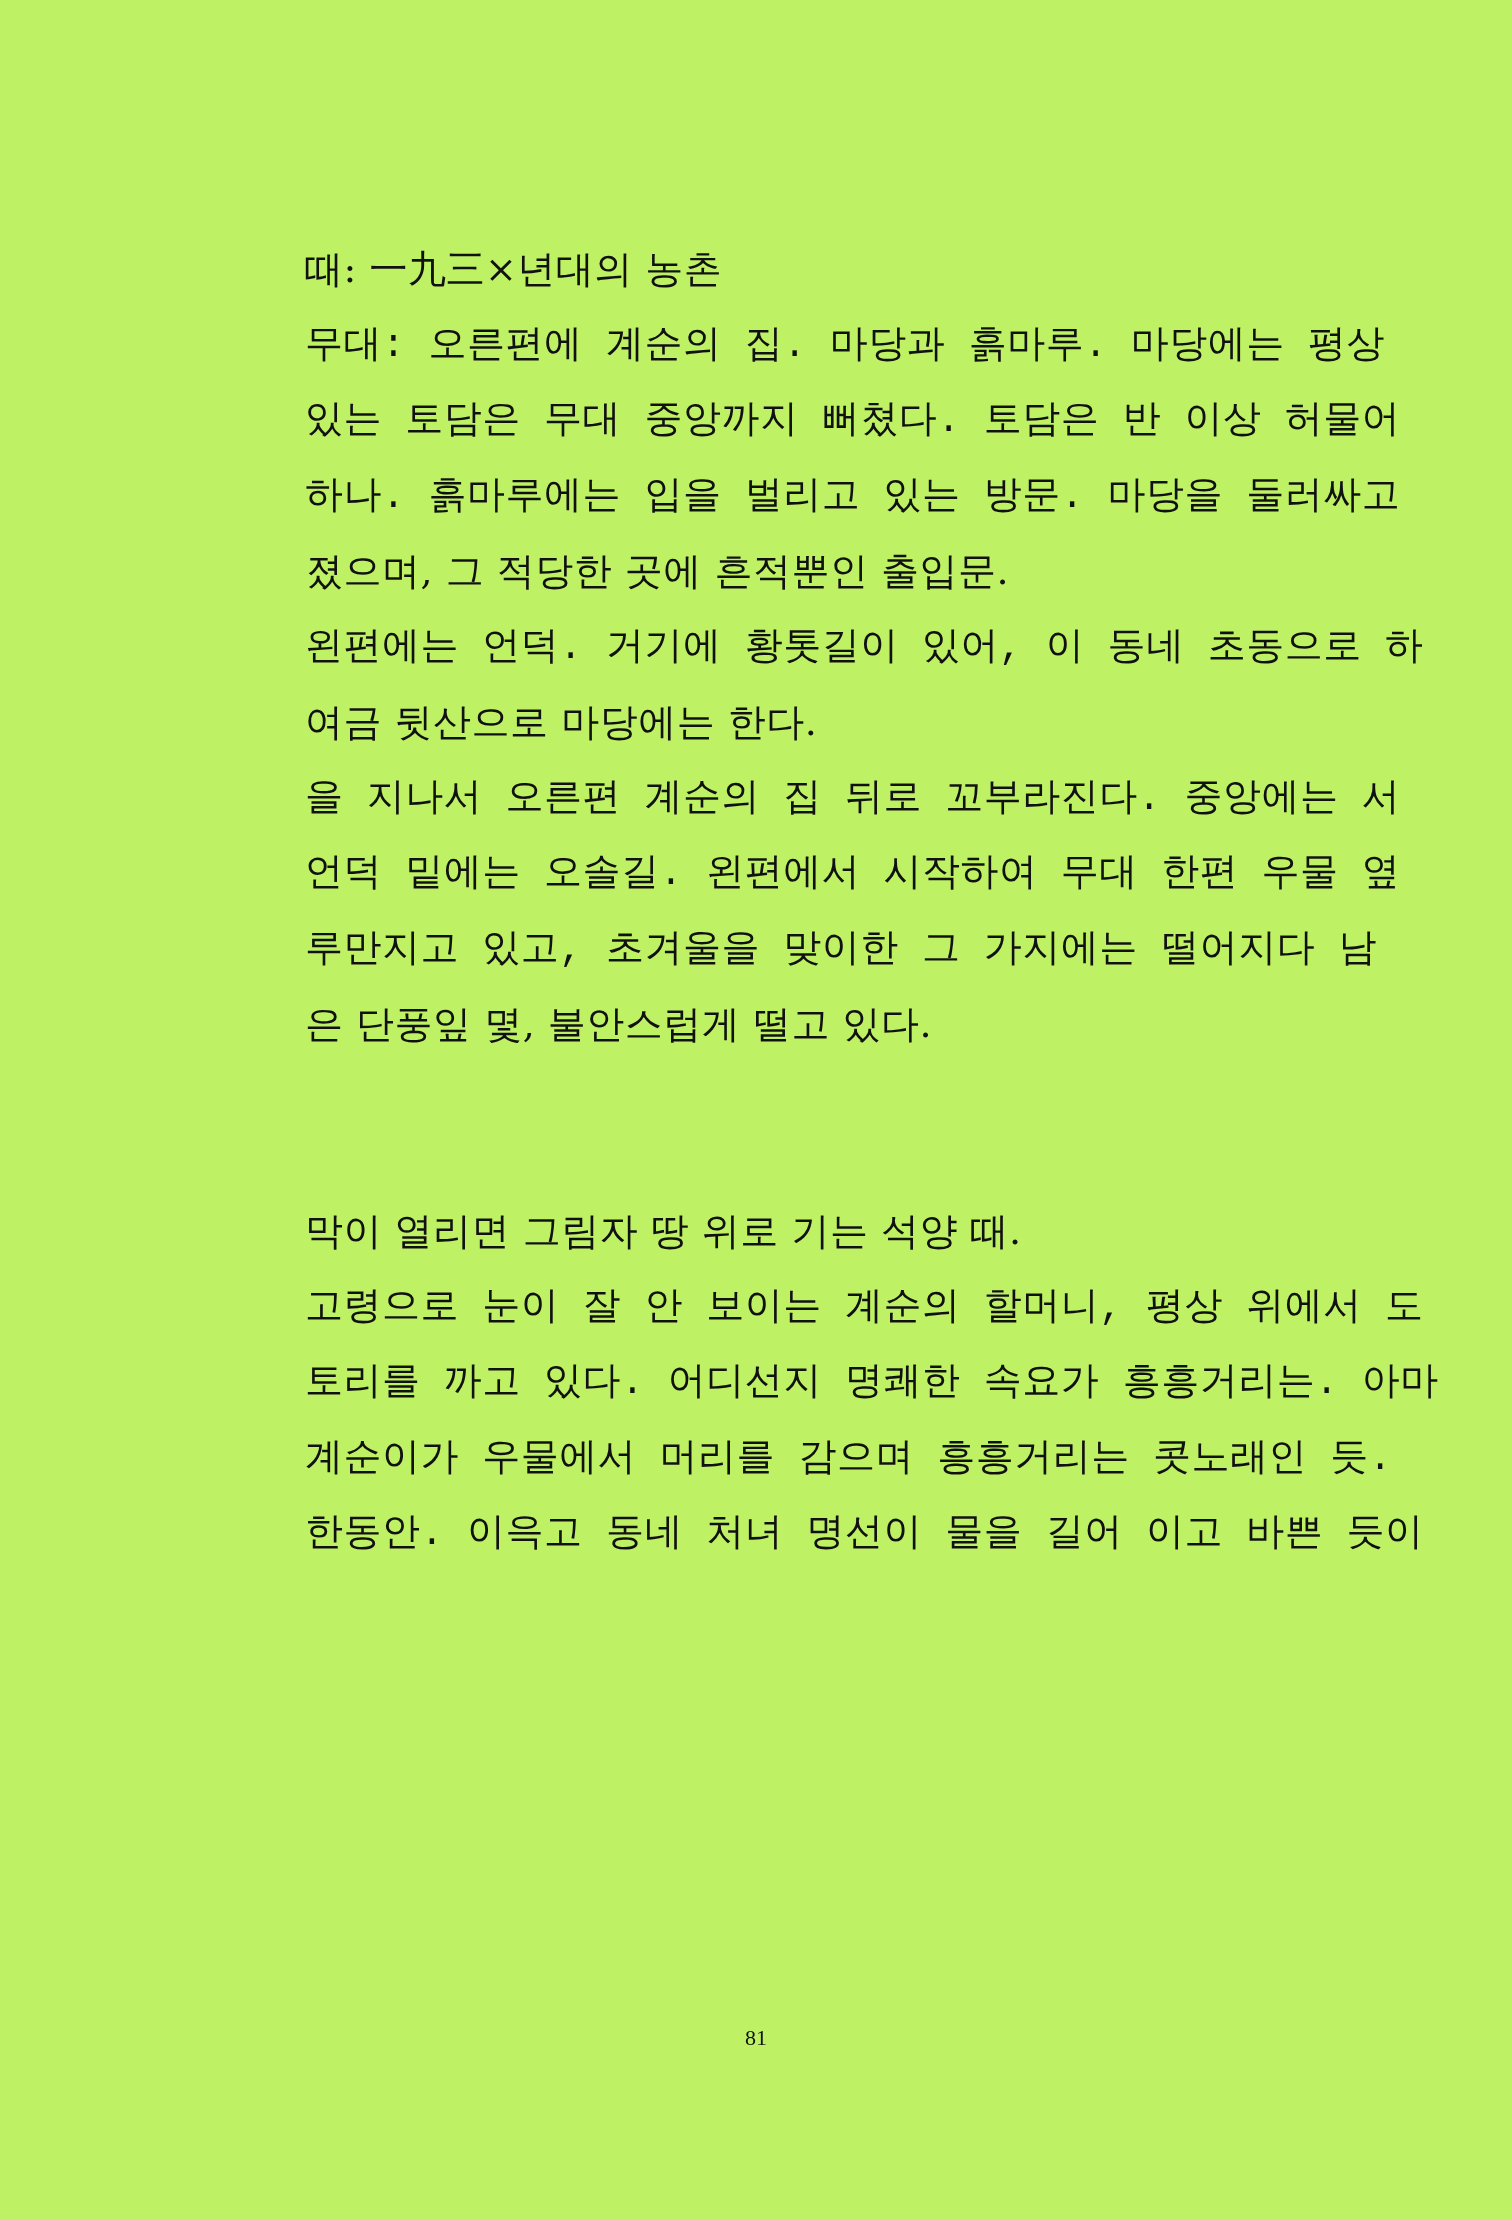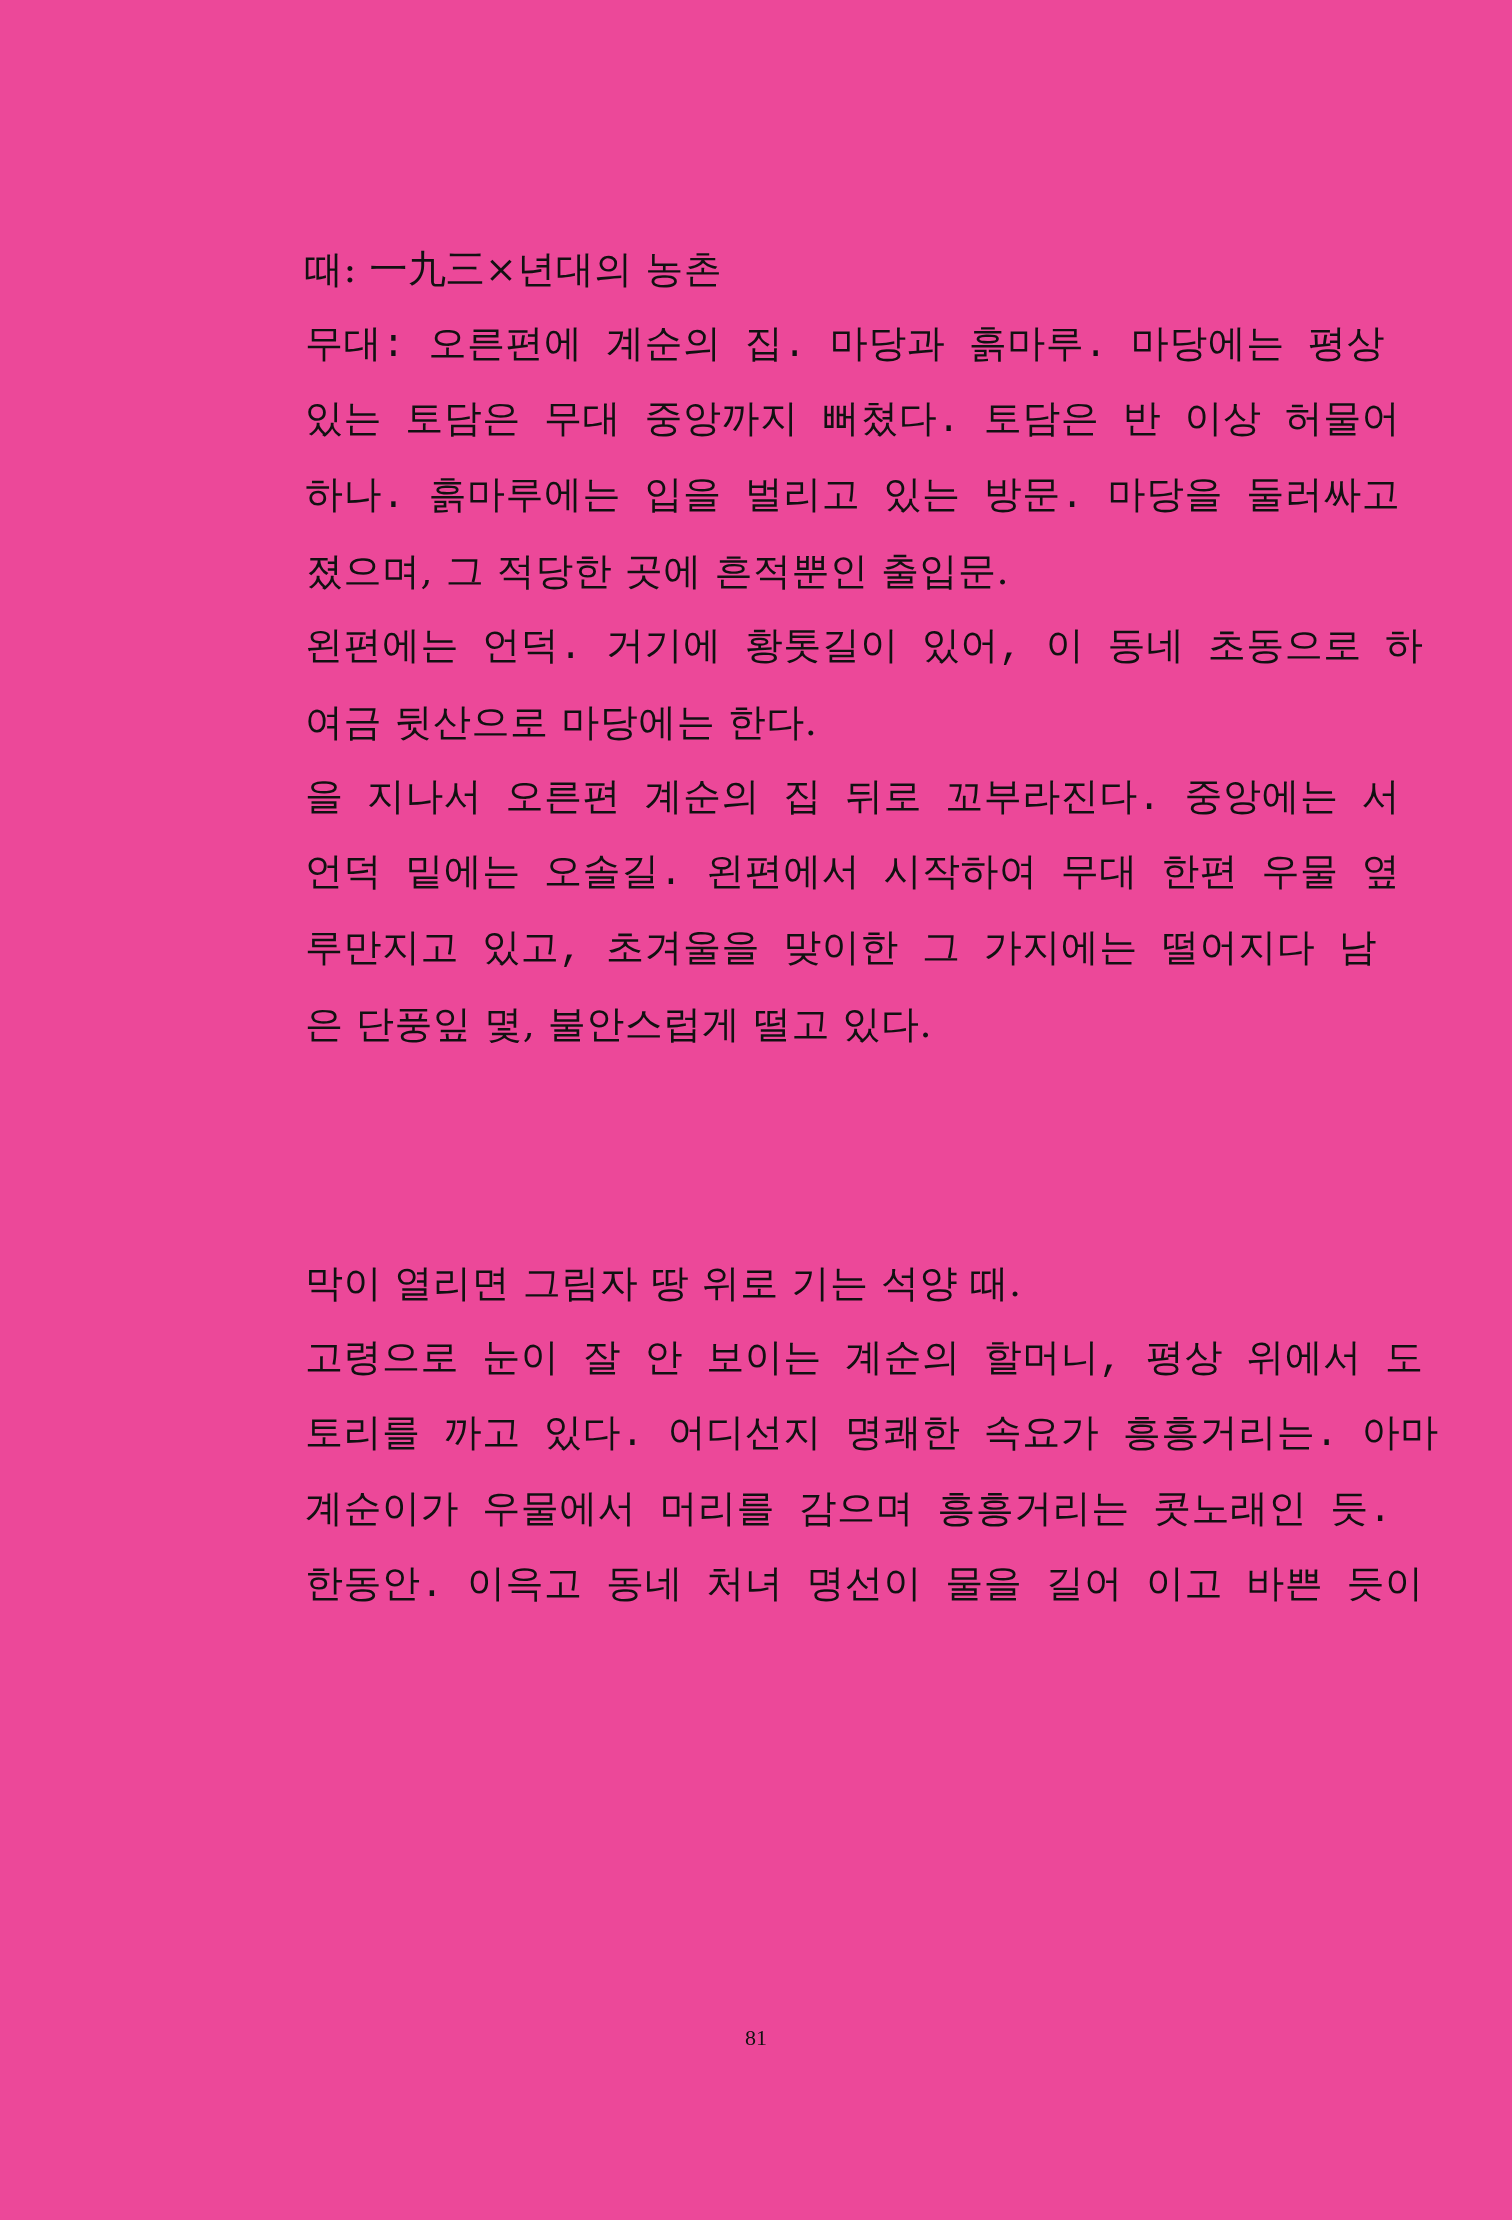--- a/index.html
+++ b/index.html
@@ -14,41 +14,41 @@
       overflow: hidden;
       font-family: "DejaVu Serif", "Liberation Serif", serif;
       color: #111111;
     }
     .page {
       position: absolute;
       left: 0;
       top: 0;
       width: 1512px;
       height: 2220px;
-      background: #ec4899;
+      background: #bef264;
     }
     .text-block {
       position: absolute;
       left: 305px;
       width: 935px;
     }
     .line {
       height: 75.5px;
       line-height: 75.5px;
       font-size: 38px;
       white-space: nowrap;
       letter-spacing: 0.5px;
     }
     .line.justify {
       text-align: justify;
       text-align-last: justify;
       font-family: Liberation Mono, monospace;
     }
     .block-setting { top: 232px; }
-    .block-opening { top: 1246px; }
+    .block-opening { top: 1194px; }
     .page-number {
       position: absolute;
       left: 0;
       width: 1512px;
       top: 2018px;
       text-align: center;
       font-family: "Liberation Serif", "DejaVu Serif", serif;
       font-size: 22px;
       line-height: 40px;
       color: #111111;

